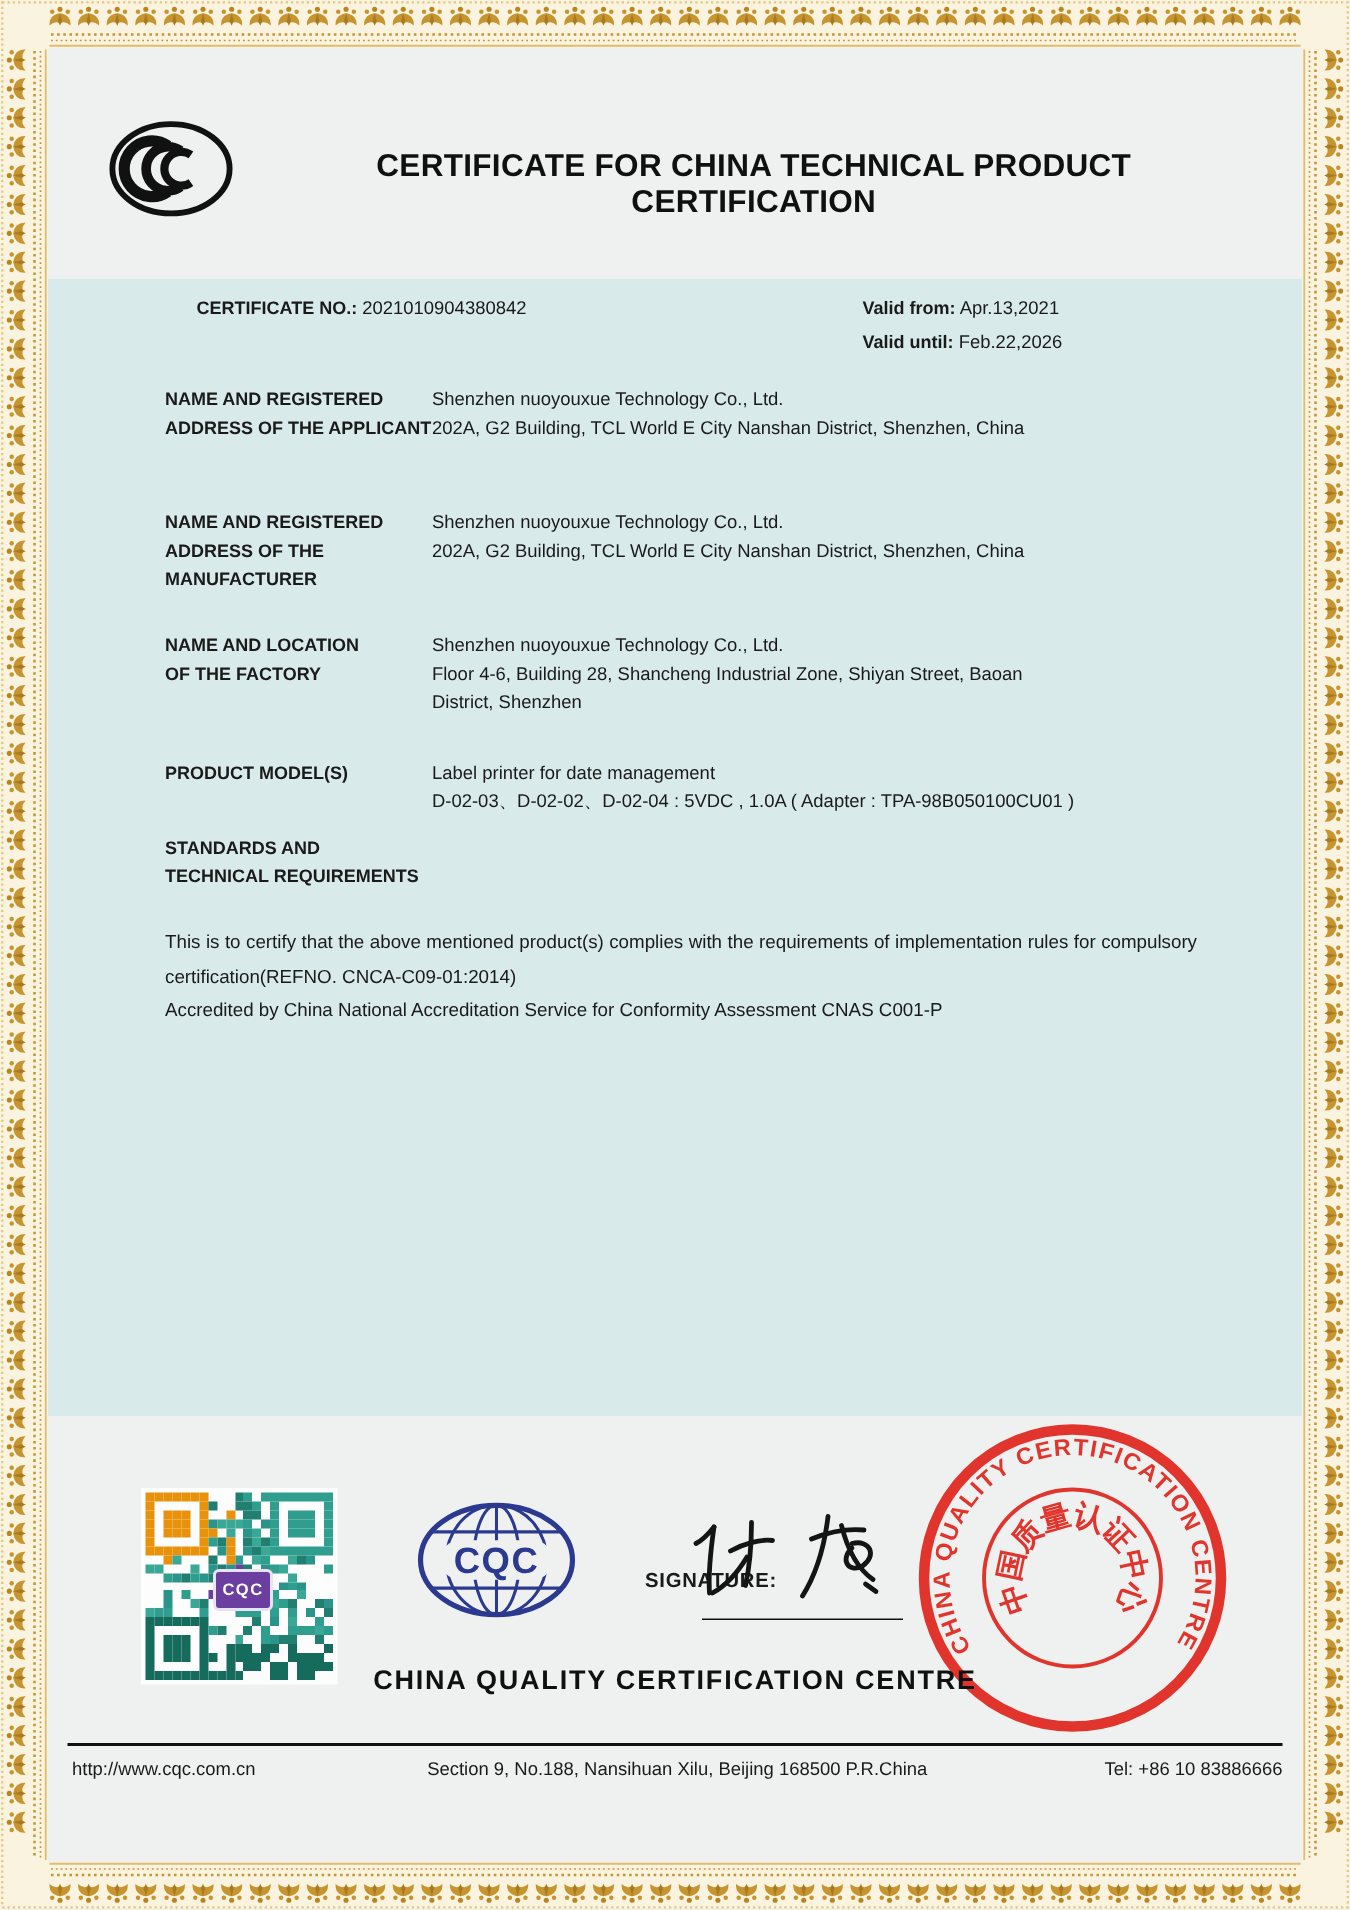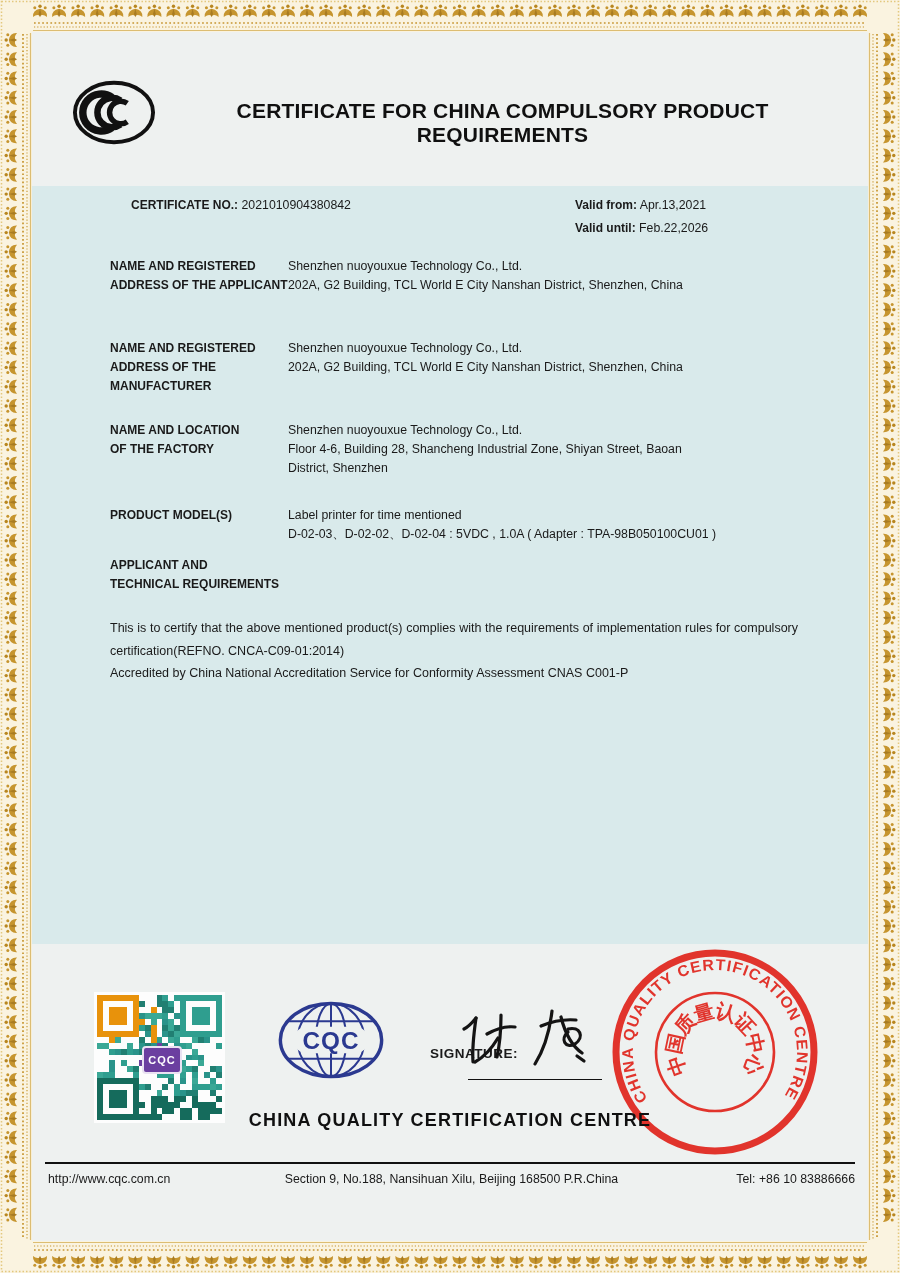--- a/index.html
+++ b/index.html
@@ -281,21 +281,21 @@
 
   <div class="panel"></div>
 
   <svg class="ccc-logo" viewBox="0 0 86 66">
     <ellipse cx="43" cy="33" rx="40" ry="30.5" fill="none" stroke="#111" stroke-width="4"></ellipse>
     <path d="M40.9,17.4 A19,19 0 1 0 40.9,48.6" fill="none" stroke="#111" stroke-width="7.6"></path>
     <path d="M49.6,20.7 A15,15 0 1 0 49.6,45.3" fill="none" stroke="#111" stroke-width="6.6"></path>
     <path d="M56.6,23.6 A11.5,11.5 0 1 0 56.6,42.4" fill="none" stroke="#111" stroke-width="5.6"></path>
   </svg>
 
-  <div class="doc-title">CERTIFICATE FOR CHINA COMPULSORY PRODUCT REQUIREMENTS</div>
+  <div class="doc-title">CERTIFICATE FOR CHINA TECHNICAL PRODUCT CERTIFICATION</div>
 
   <div class="inline-row" style="left:131px;top:198px">
     <b>CERTIFICATE NO.:</b>
     <span>2021010904380842</span>
   </div>
   <div class="inline-row" style="left:575px;top:198px">
     <b>Valid from:</b>
     <span>Apr.13,2021</span>
   </div>
   <div class="inline-row" style="left:575px;top:221px">
@@ -336,28 +336,28 @@
       <div>Floor 4-6, Building 28, Shancheng Industrial Zone, Shiyan Street, Baoan</div>
       <div>District, Shenzhen</div>
     </div>
   </div>
 
   <div class="row" style="top:506px">
     <div class="lab">
       <div>PRODUCT MODEL(S)</div>
     </div>
     <div class="val">
-      <div>Label printer for time mentioned</div>
+      <div>Label printer for date management</div>
       <div>D-02-03、D-02-02、D-02-04 : 5VDC , 1.0A ( Adapter : TPA-98B050100CU01 )</div>
     </div>
   </div>
 
   <div class="row" style="top:556px">
     <div class="lab">
-      <div>APPLICANT AND</div>
+      <div>STANDARDS AND</div>
       <div>TECHNICAL REQUIREMENTS</div>
     </div>
   </div>
 
   <div class="statements">
     <p class="just">This is to certify that the above mentioned product(s) complies with the requirements of implementation rules for compulsory certification(REFNO. CNCA-C09-01:2014)</p>
     <p>Accredited by China National Accreditation Service for Conformity Assessment CNAS C001-P</p>
   </div>
 
 

